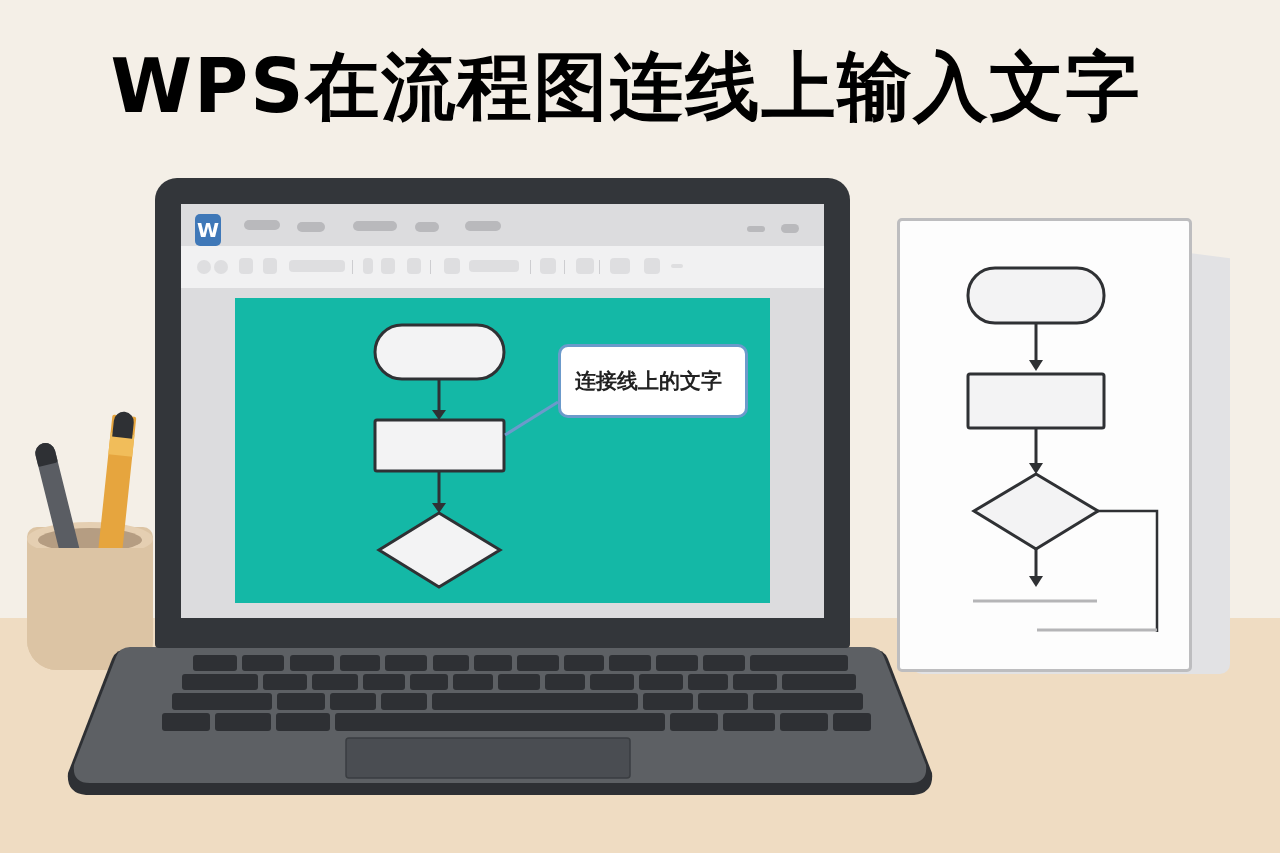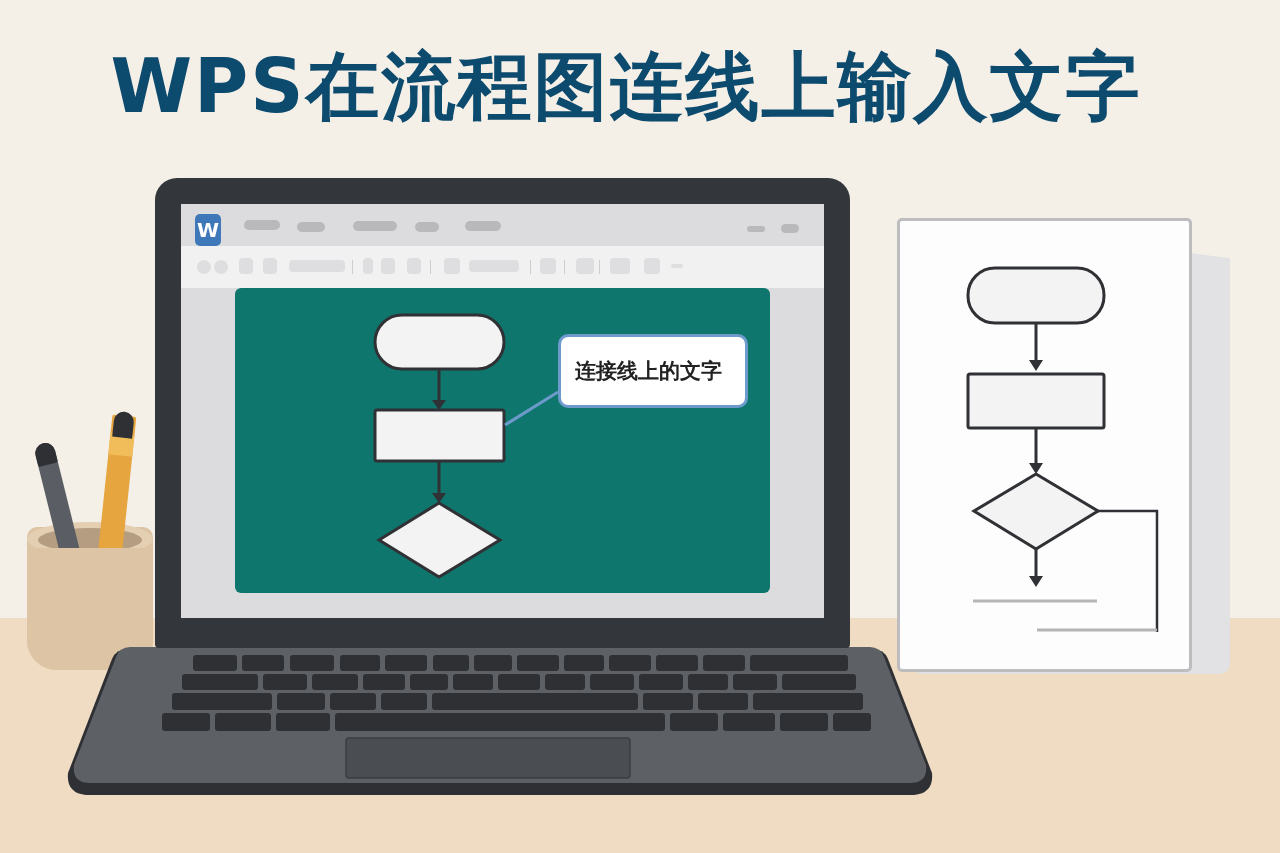--- a/index.html
+++ b/index.html
@@ -9,21 +9,21 @@
     background: #f4efe7;
     font-family: "DejaVu Sans", "Liberation Sans", sans-serif;
   }
   .desk {
     position: absolute; left: 0; top: 618px; width: 1280px; height: 235px;
     background: #efdcc2;
   }
   .title {
     position: absolute; left: 0; top: 38px; width: 1252px;
     text-align: center; font-size: 74px; font-weight: 900;
-    color: #0c4a6e; letter-spacing: 2px;
+    color: #000000; letter-spacing: 2px;
     font-family: "DejaVu Sans", sans-serif;
   }
   
   .cup {
     position: absolute; left: 27px; top: 527px; width: 126px; height: 143px;
     background: #dcc4a4; border-radius: 10px 10px 30px 30px;
   }
   .cup-rim {
     position: absolute; left: 27px; top: 522px; width: 126px; height: 34px;
     border-radius: 50%; background: #e5cfb2;
@@ -81,23 +81,22 @@
     position: absolute; left: 0; top: 42px; width: 643px; height: 42px;
     background: #f1f1f2;
   }
   .tb-btn { position: absolute; background: #dedee0; border-radius: 4px; }
   .tb-sep { position: absolute; width: 1px; height: 14px; background: #cdcdd0; top: 14px; }
   .doc-area {
     position: absolute; left: 0; top: 84px; width: 643px; height: 330px;
     background: #dcdcde;
   }
   .page {
-    position: absolute; left: 54px; top: 0; width: 535px; height: 305px;
-    background: #0f766e;
-    border-radius: 6px;
+    position: absolute; left: 54px; top: 10px; width: 535px; height: 305px;
+    background: #14b8a6;
   }
   .callout {
     position: absolute; left: 377px; top: 130px; width: 190px; height: 74px;
     border: 3px solid #6b9acb; border-radius: 10px; background: #fff;
     font-size: 21px; font-weight: 700; color: #222; line-height: 68px;
     padding-left: 14px; white-space: nowrap;
     cursor: text;
   }
   .base {
     position: absolute; left: 66px; top: 645px; width: 868px; height: 160px;

